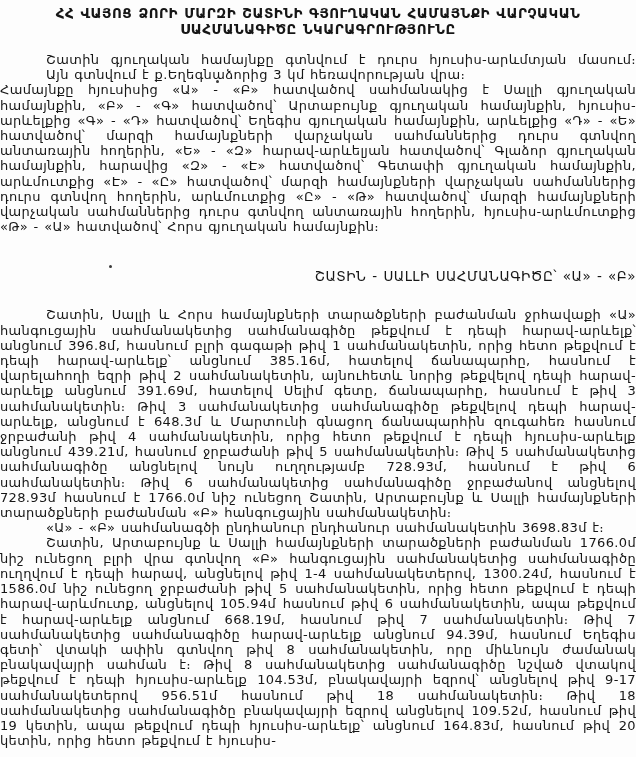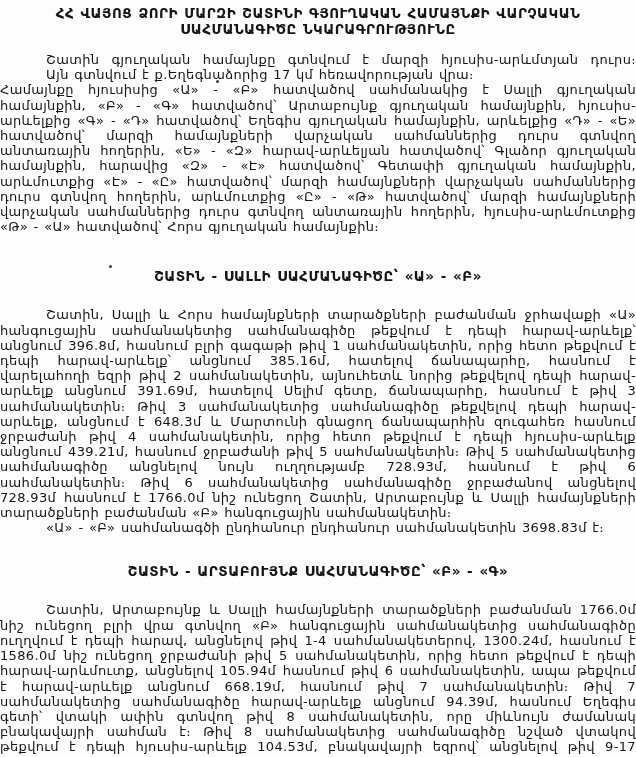--- a/index.html
+++ b/index.html
@@ -31,23 +31,23 @@
     letter-spacing: 0.5px;
   }
   .doc-title .tl { display: block; }
 
   p { margin: 0; }
   p.indent { text-indent: 46px; }
   p.stretch-line { text-align-last: justify; }
 
   .section-heading {
     margin: 34px 0 23px 0;
-    text-align: center;
+    text-align: right;
     font-size: 13.5px;
-    font-weight: bold;
+    font-weight: normal;
     letter-spacing: 0.5px;
     line-height: 16px;
   }
   .section-heading.second { margin-top: 28px; }
 
   .artifact-dot {
     position: absolute;
     width: 3px;
     height: 3px;
     background: #3a3a3a;
@@ -59,30 +59,29 @@
 </head>
 <body>
 
 <div class="page">
 
   <h1 class="doc-title">
     <span class="tl">ՀՀ ՎԱՅՈՑ ՁՈՐԻ ՄԱՐԶԻ ՇԱՏԻՆԻ ԳՅՈՒՂԱԿԱՆ ՀԱՄԱՅՆՔԻ ՎԱՐՉԱԿԱՆ</span>
     <span class="tl">ՍԱՀՄԱՆԱԳԻԾԸ ՆԿԱՐԱԳՐՈՒԹՅՈՒՆԸ</span>
   </h1>
 
-  <p class="indent stretch-line">Շատին գյուղական համայնքը գտնվում է մարզի հյուսիս-արևմտյան դուրս։</p>
-  <p class="indent">Այն գտնվում է ք.Եղեգնաձորից 17 կմ հեռավորության վրա։</p>
+  <p class="indent stretch-line">Շատին գյուղական համայնքը գտնվում է դուրս հյուսիս-արևմտյան մասում։</p>
+  <p class="indent">Այն գտնվում է ք.Եղեգնաձորից 3 կմ հեռավորության վրա։</p>
 
   <p>Համայնքը հյուսիսից «Ա» - «Բ» հատվածով սահմանակից է Սալլի գյուղական համայնքին, «Բ» - «Գ» հատվածով՝ Արտաբույնք գյուղական համայնքին, հյուսիս-արևելքից «Գ» - «Դ» հատվածով՝ Եղեգիս գյուղական համայնքին, արևելքից «Դ» - «Ե» հատվածով՝ մարզի համայնքների վարչական սահմաններից դուրս գտնվող անտառային հողերին, «Ե» - «Զ» հարավ-արևելյան հատվածով՝ Գլաձոր գյուղական համայնքին, հարավից «Զ» - «Է» հատվածով՝ Գետափի գյուղական համայնքին, արևմուտքից «Է» - «Ը» հատվածով՝ մարզի համայնքների վարչական սահմաններից դուրս գտնվող հողերին, արևմուտքից «Ը» - «Թ» հատվածով՝ մարզի համայնքների վարչական սահմաններից դուրս գտնվող անտառային հողերին, հյուսիս-արևմուտքից «Թ» - «Ա» հատվածով՝ Հորս գյուղական համայնքին։</p>
 
   <h2 class="section-heading">ՇԱՏԻՆ - ՍԱԼԼԻ ՍԱՀՄԱՆԱԳԻԾԸ՝ «Ա» - «Բ»</h2>
 
   <p class="indent">Շատին, Սալլի և Հորս համայնքների տարածքների բաժանման ջրհավաքի «Ա» հանգուցային սահմանակետից սահմանագիծը թեքվում է դեպի հարավ-արևելք՝ անցնում 396.8մ, հասնում բլրի գագաթի թիվ 1 սահմանակետին, որից հետո թեքվում է դեպի հարավ-արևելք՝ անցնում 385.16մ, հատելով ճանապարհը, հասնում է վարելահողի եզրի թիվ 2 սահմանակետին, այնուհետև նորից թեքվելով դեպի հարավ-արևելք անցնում 391.69մ, հատելով Սելիմ գետը, ճանապարհը, հասնում է թիվ 3 սահմանակետին։ Թիվ 3 սահմանակետից սահմանագիծը թեքվելով դեպի հարավ-արևելք, անցնում է 648.3մ և Մարտունի գնացող ճանապարհին զուգահեռ հասնում ջրբաժանի թիվ 4 սահմանակետին, որից հետո թեքվում է դեպի հյուսիս-արևելք անցնում 439.21մ, հասնում ջրբաժանի թիվ 5 սահմանակետին։ Թիվ 5 սահմանակետից սահմանագիծը անցնելով նույն ուղղությամբ 728.93մ, հասնում է թիվ 6 սահմանակետին։ Թիվ 6 սահմանակետից սահմանագիծը ջրբաժանով անցնելով 728.93մ հասնում է 1766.0մ նիշ ունեցող Շատին, Արտաբույնք և Սալլի համայնքների տարածքների բաժանման «Բ» հանգուցային սահմանակետին։</p>
   <p class="indent">«Ա» - «Բ» սահմանագծի ընդհանուր ընդհանուր սահմանակետին 3698.83մ է։</p>
 
-  <h2 class="section-heading second">ՇԱՏԻՆ - ԱՐՏԱԲՈՒՅՆՔ ՍԱՀՄԱՆԱԳԻԾԸ՝ «Բ» - «Գ»</h2>
 
   <p class="indent">Շատին, Արտաբույնք և Սալլի համայնքների տարածքների բաժանման 1766.0մ նիշ ունեցող բլրի վրա գտնվող «Բ» հանգուցային սահմանակետից սահմանագիծը ուղղվում է դեպի հարավ, անցնելով թիվ 1-4 սահմանակետերով, 1300.24մ, հասնում է 1586.0մ նիշ ունեցող ջրբաժանի թիվ 5 սահմանակետին, որից հետո թեքվում է դեպի հարավ-արևմուտք, անցնելով 105.94մ հասնում թիվ 6 սահմանակետին, ապա թեքվում է հարավ-արևելք անցնում 668.19մ, հասնում թիվ 7 սահմանակետին։ Թիվ 7 սահմանակետից սահմանագիծը հարավ-արևելք անցնում 94.39մ, հասնում Եղեգիս գետի՝ վտակի ափին գտնվող թիվ 8 սահմանակետին, որը միևնույն ժամանակ բնակավայրի սահման է։ Թիվ 8 սահմանակետից սահմանագիծը նշված վտակով թեքվում է դեպի հյուսիս-արևելք 104.53մ, բնակավայրի եզրով՝ անցնելով թիվ 9-17 սահմանակետերով 956.51մ հասնում թիվ 18 սահմանակետին։ Թիվ 18 սահմանակետից սահմանագիծը բնակավայրի եզրով անցնելով 109.52մ, հասնում թիվ 19 կետին, ապա թեքվում դեպի հյուսիս-արևելք՝ անցնում 164.83մ, հասնում թիվ 20 կետին, որից հետո թեքվում է հյուսիս-</p>
 
   <span class="artifact-dot d1"></span>
   <span class="artifact-dot d2"></span>
 
 </div>
 
 </body></html>

